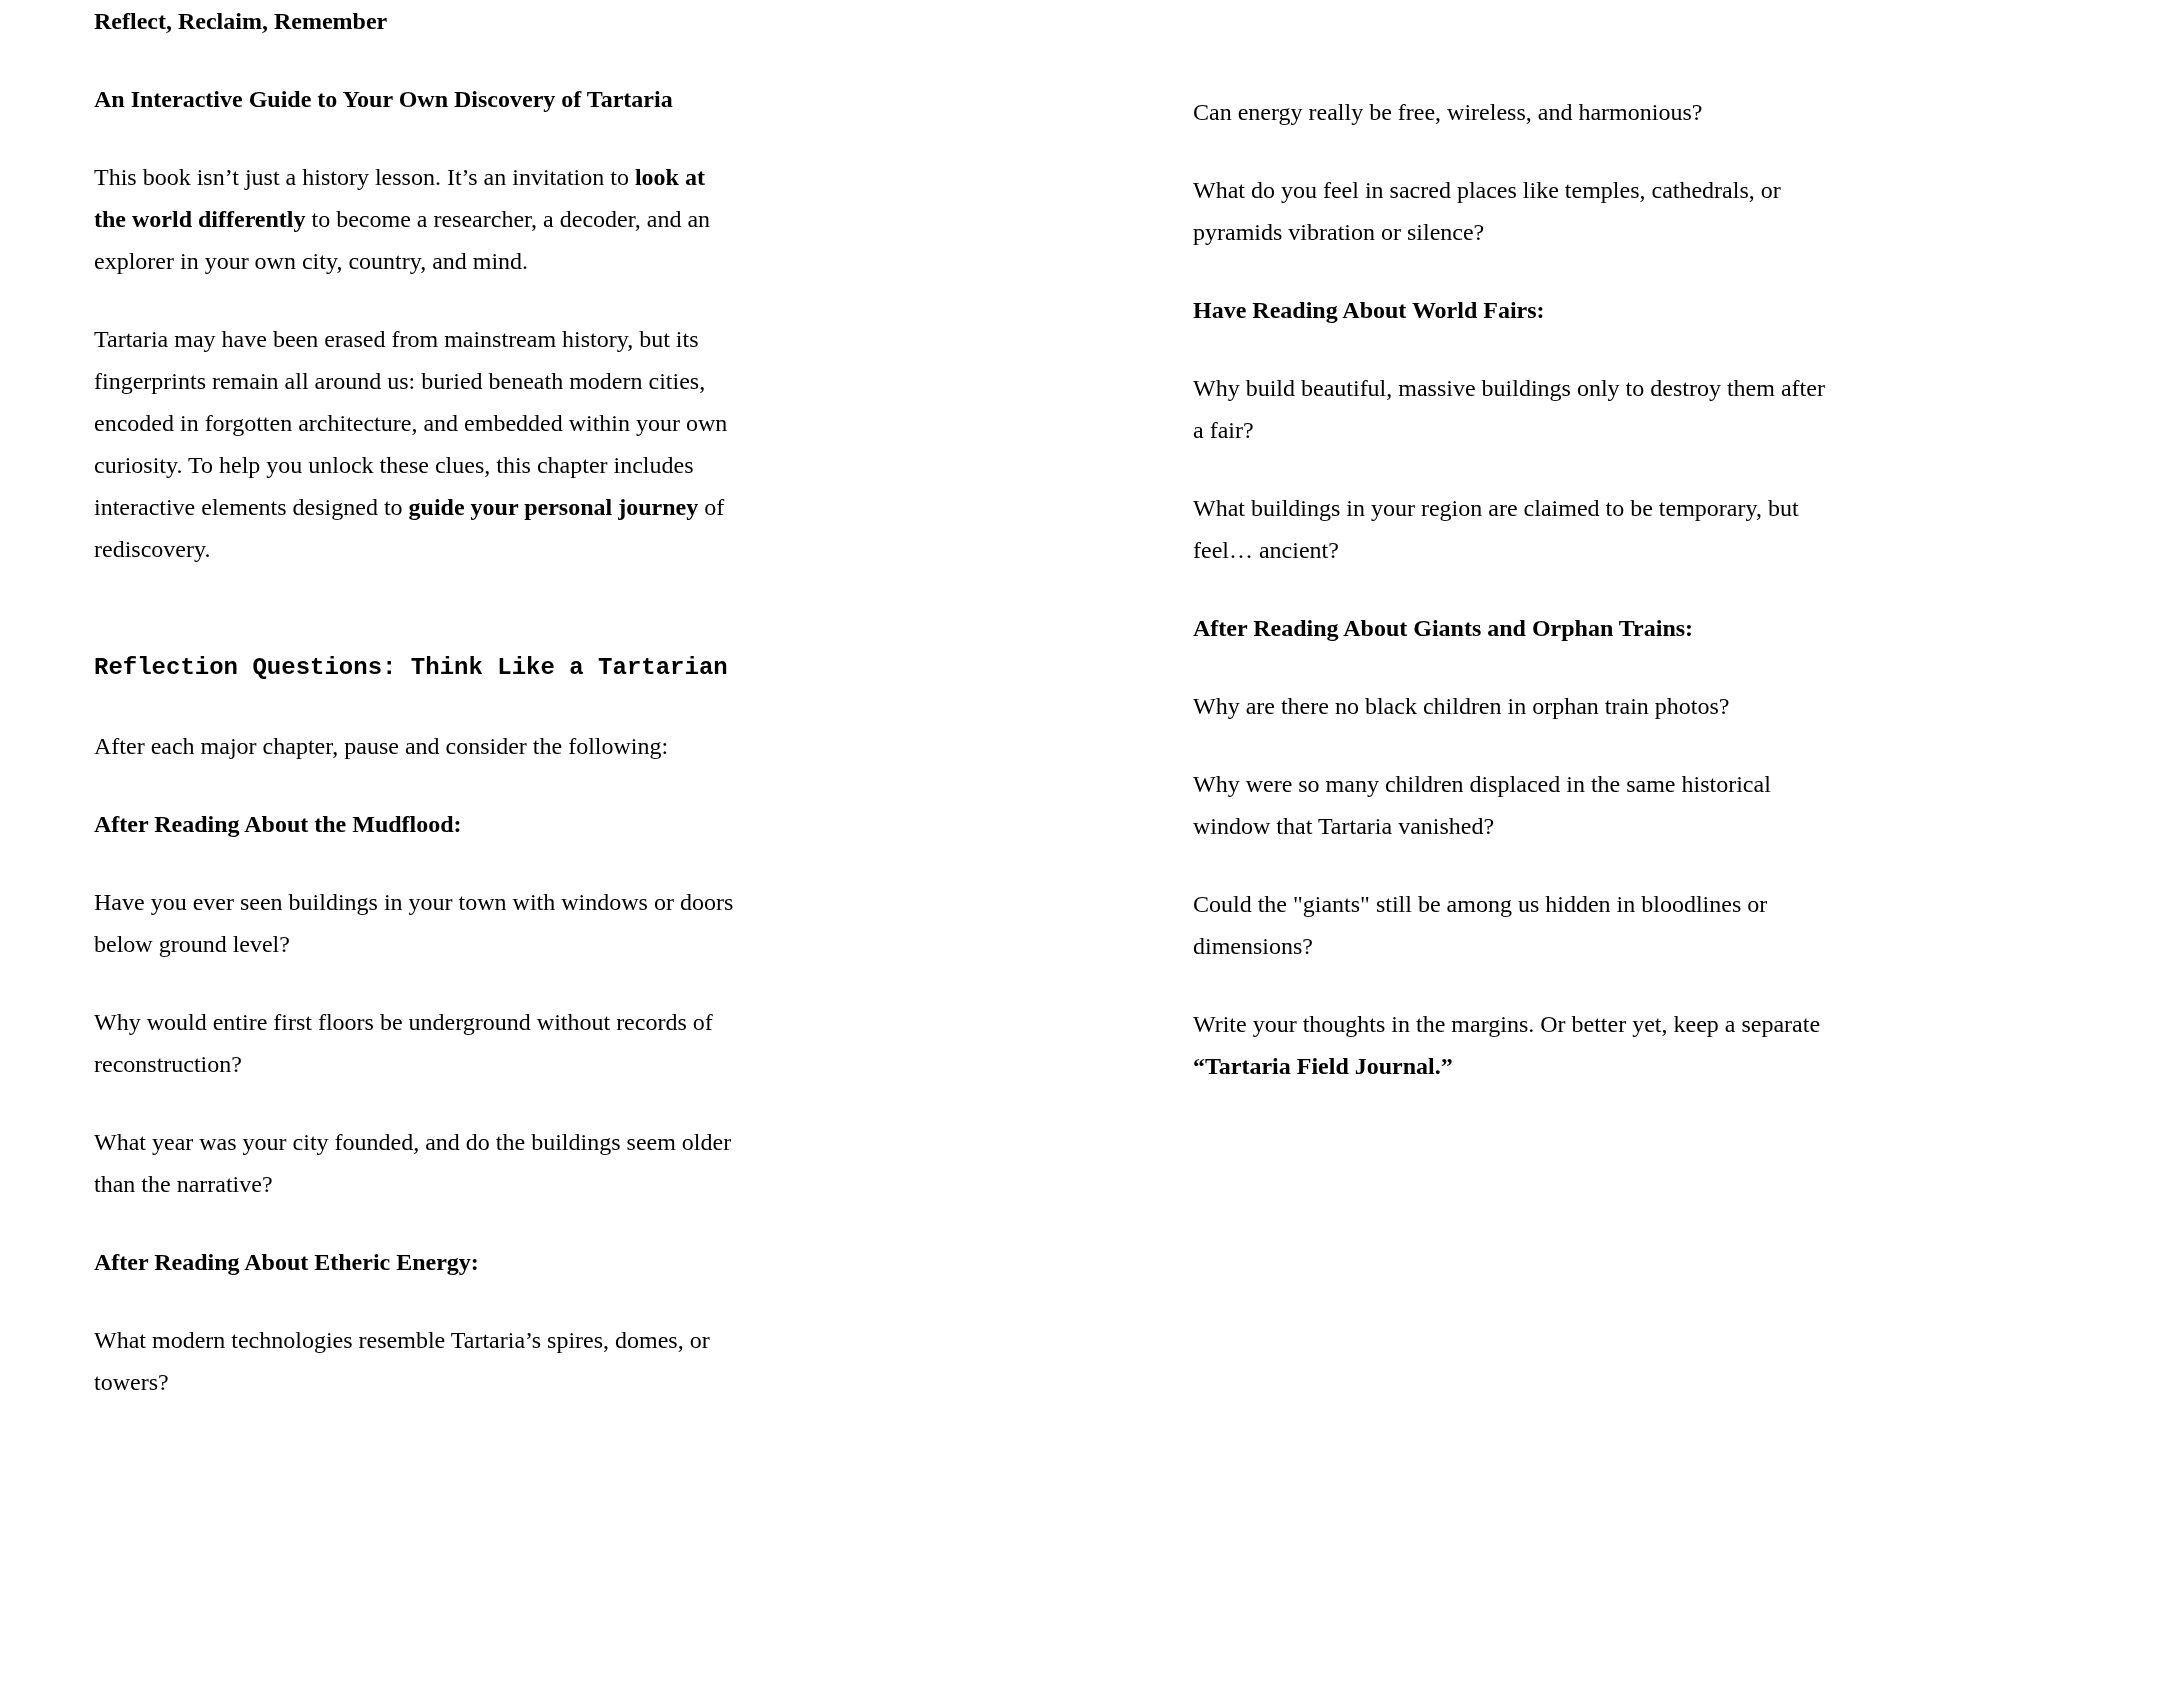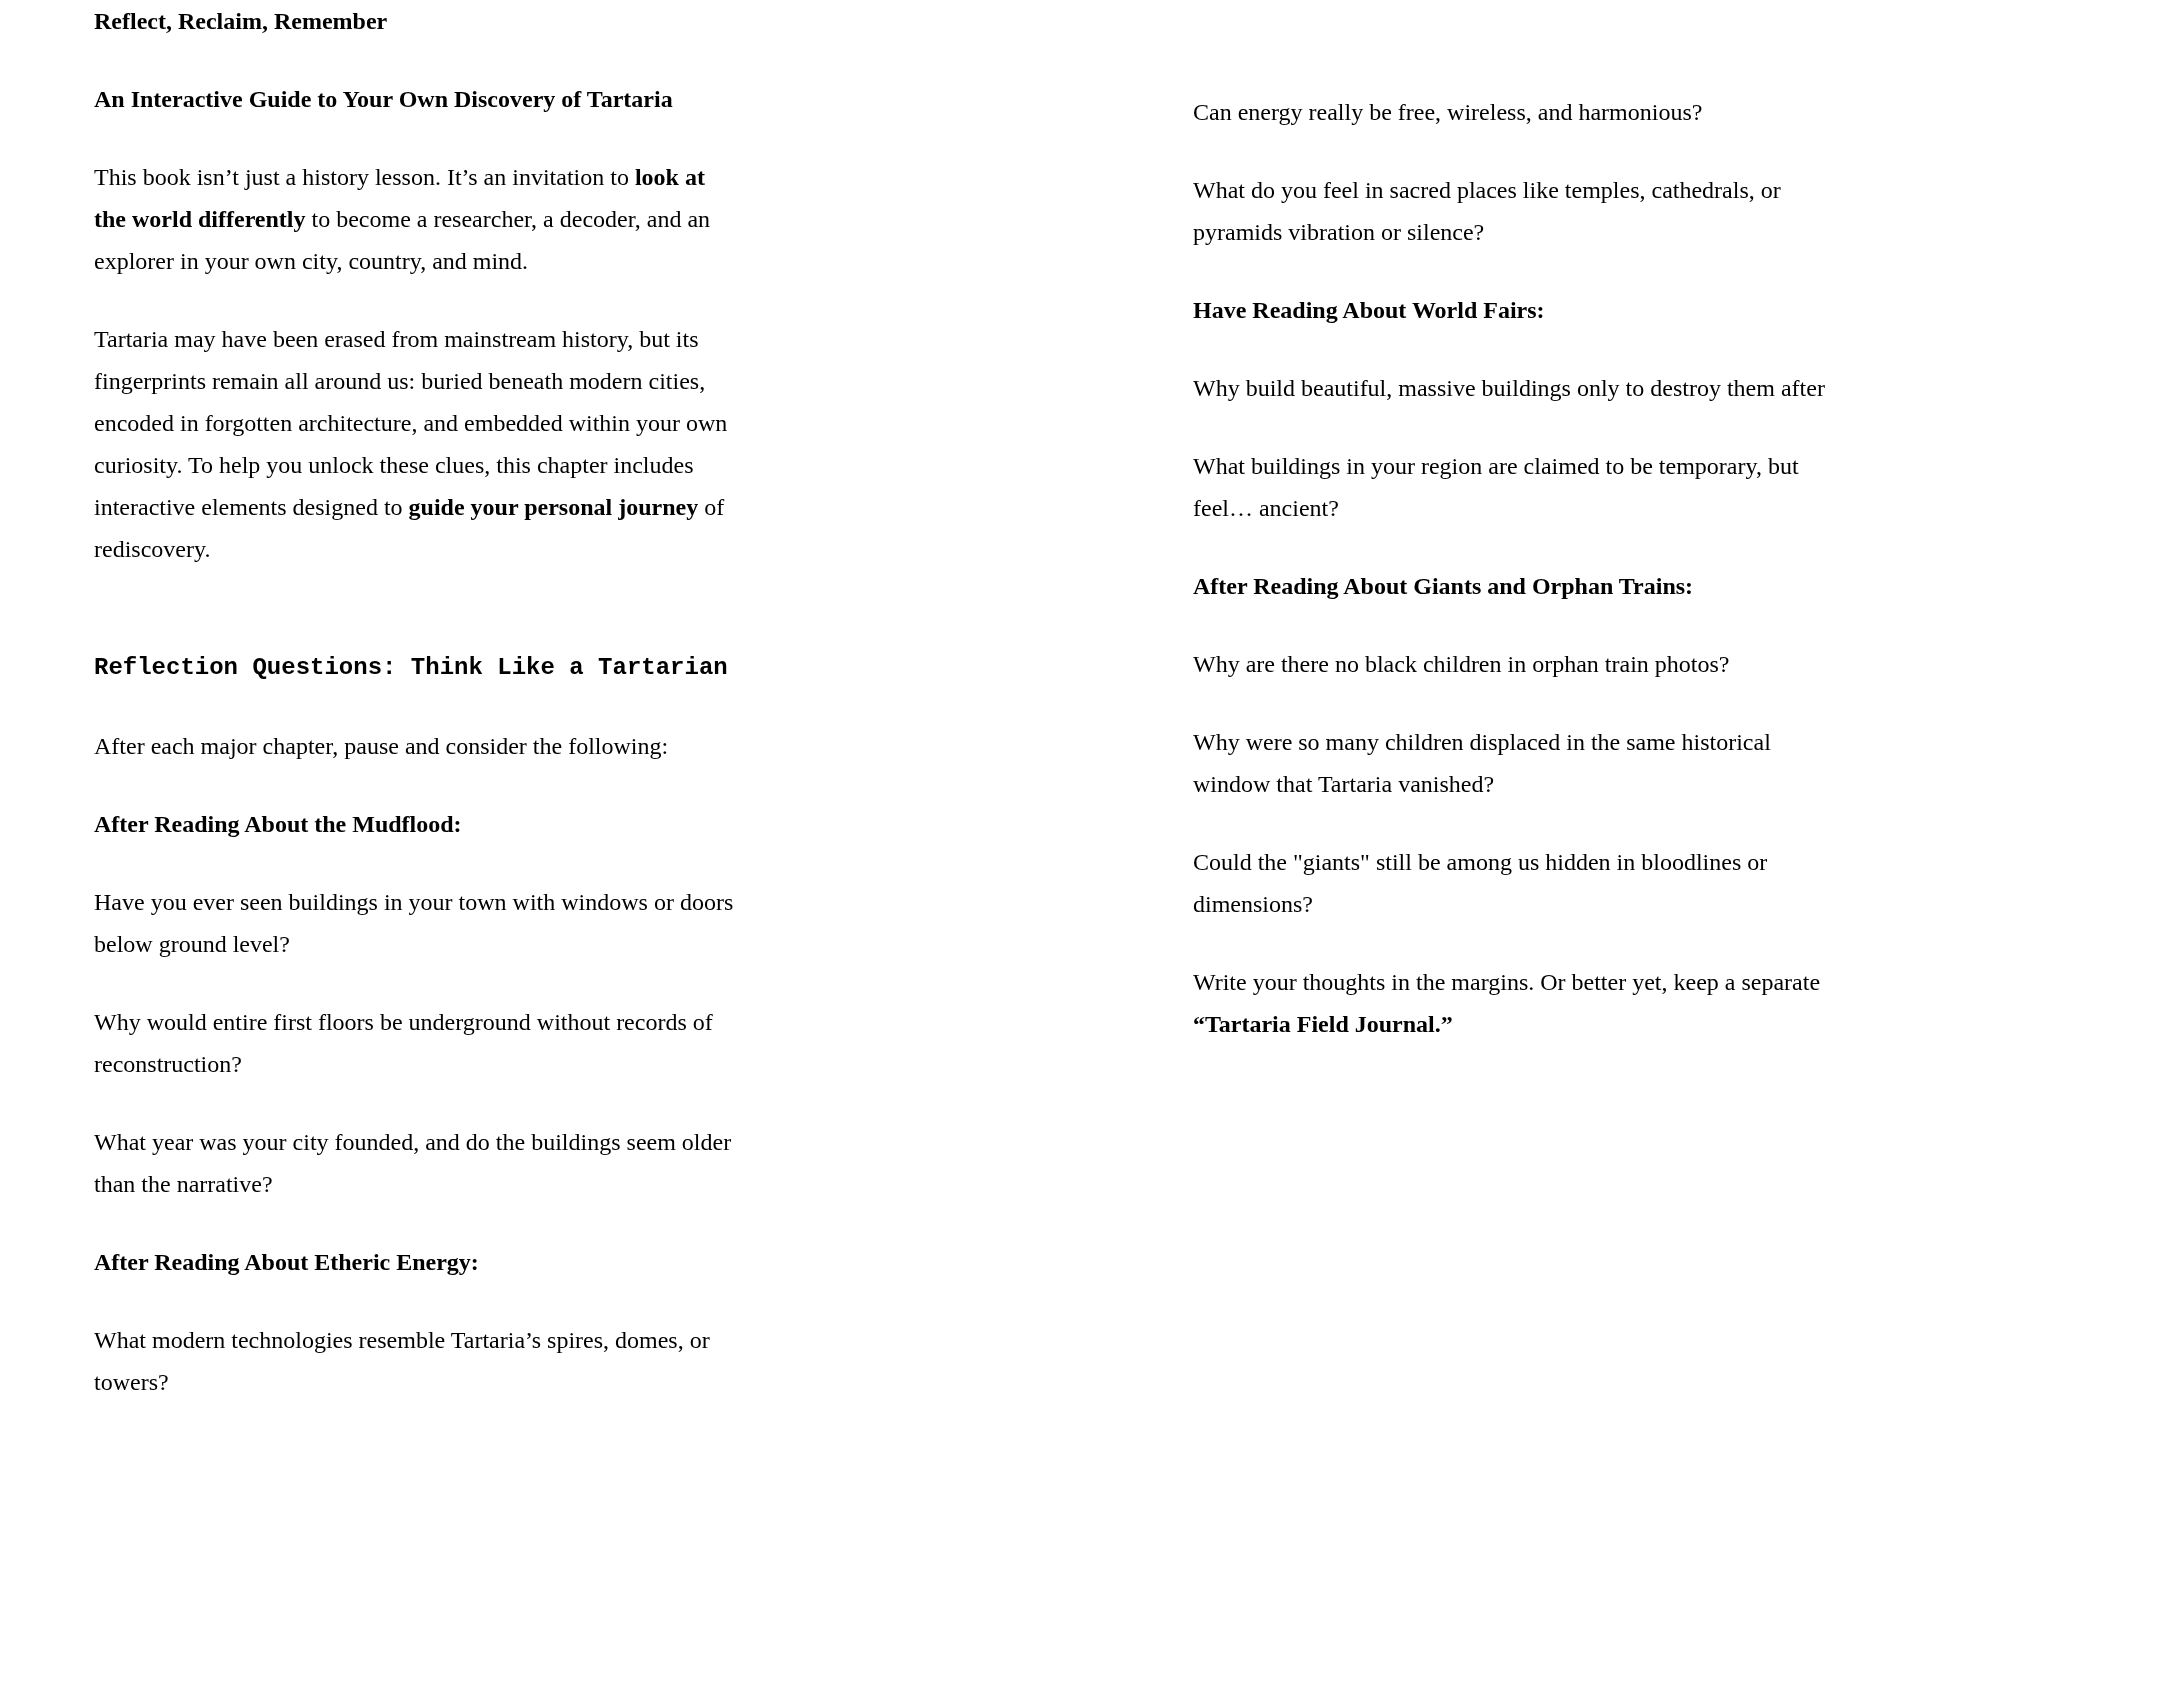--- a/index.html
+++ b/index.html
@@ -112,20 +112,21 @@
       </div>
       <div class="block para">
         <div class="line"><span class="run">What do you feel in sacred places like temples, cathedrals, or</span></div>
         <div class="line"><span class="run">pyramids vibration or silence?</span></div>
       </div>
       <div class="block heading">
         <div class="line"><span class="run-bold">Have Reading About World Fairs:</span></div>
       </div>
       <div class="block para">
         <div class="line"><span class="run">Why build beautiful, massive buildings only to destroy them after</span></div>
+        <div class="line"><span class="run">a fair?</span></div>
       </div>
       <div class="block para">
         <div class="line"><span class="run">What buildings in your region are claimed to be temporary, but</span></div>
         <div class="line"><span class="run">feel… ancient?</span></div>
       </div>
       <div class="block heading">
         <div class="line"><span class="run-bold">After Reading About Giants and Orphan Trains:</span></div>
       </div>
       <div class="block para">
         <div class="line"><span class="run">Why are there no black children in orphan train photos?</span></div>

